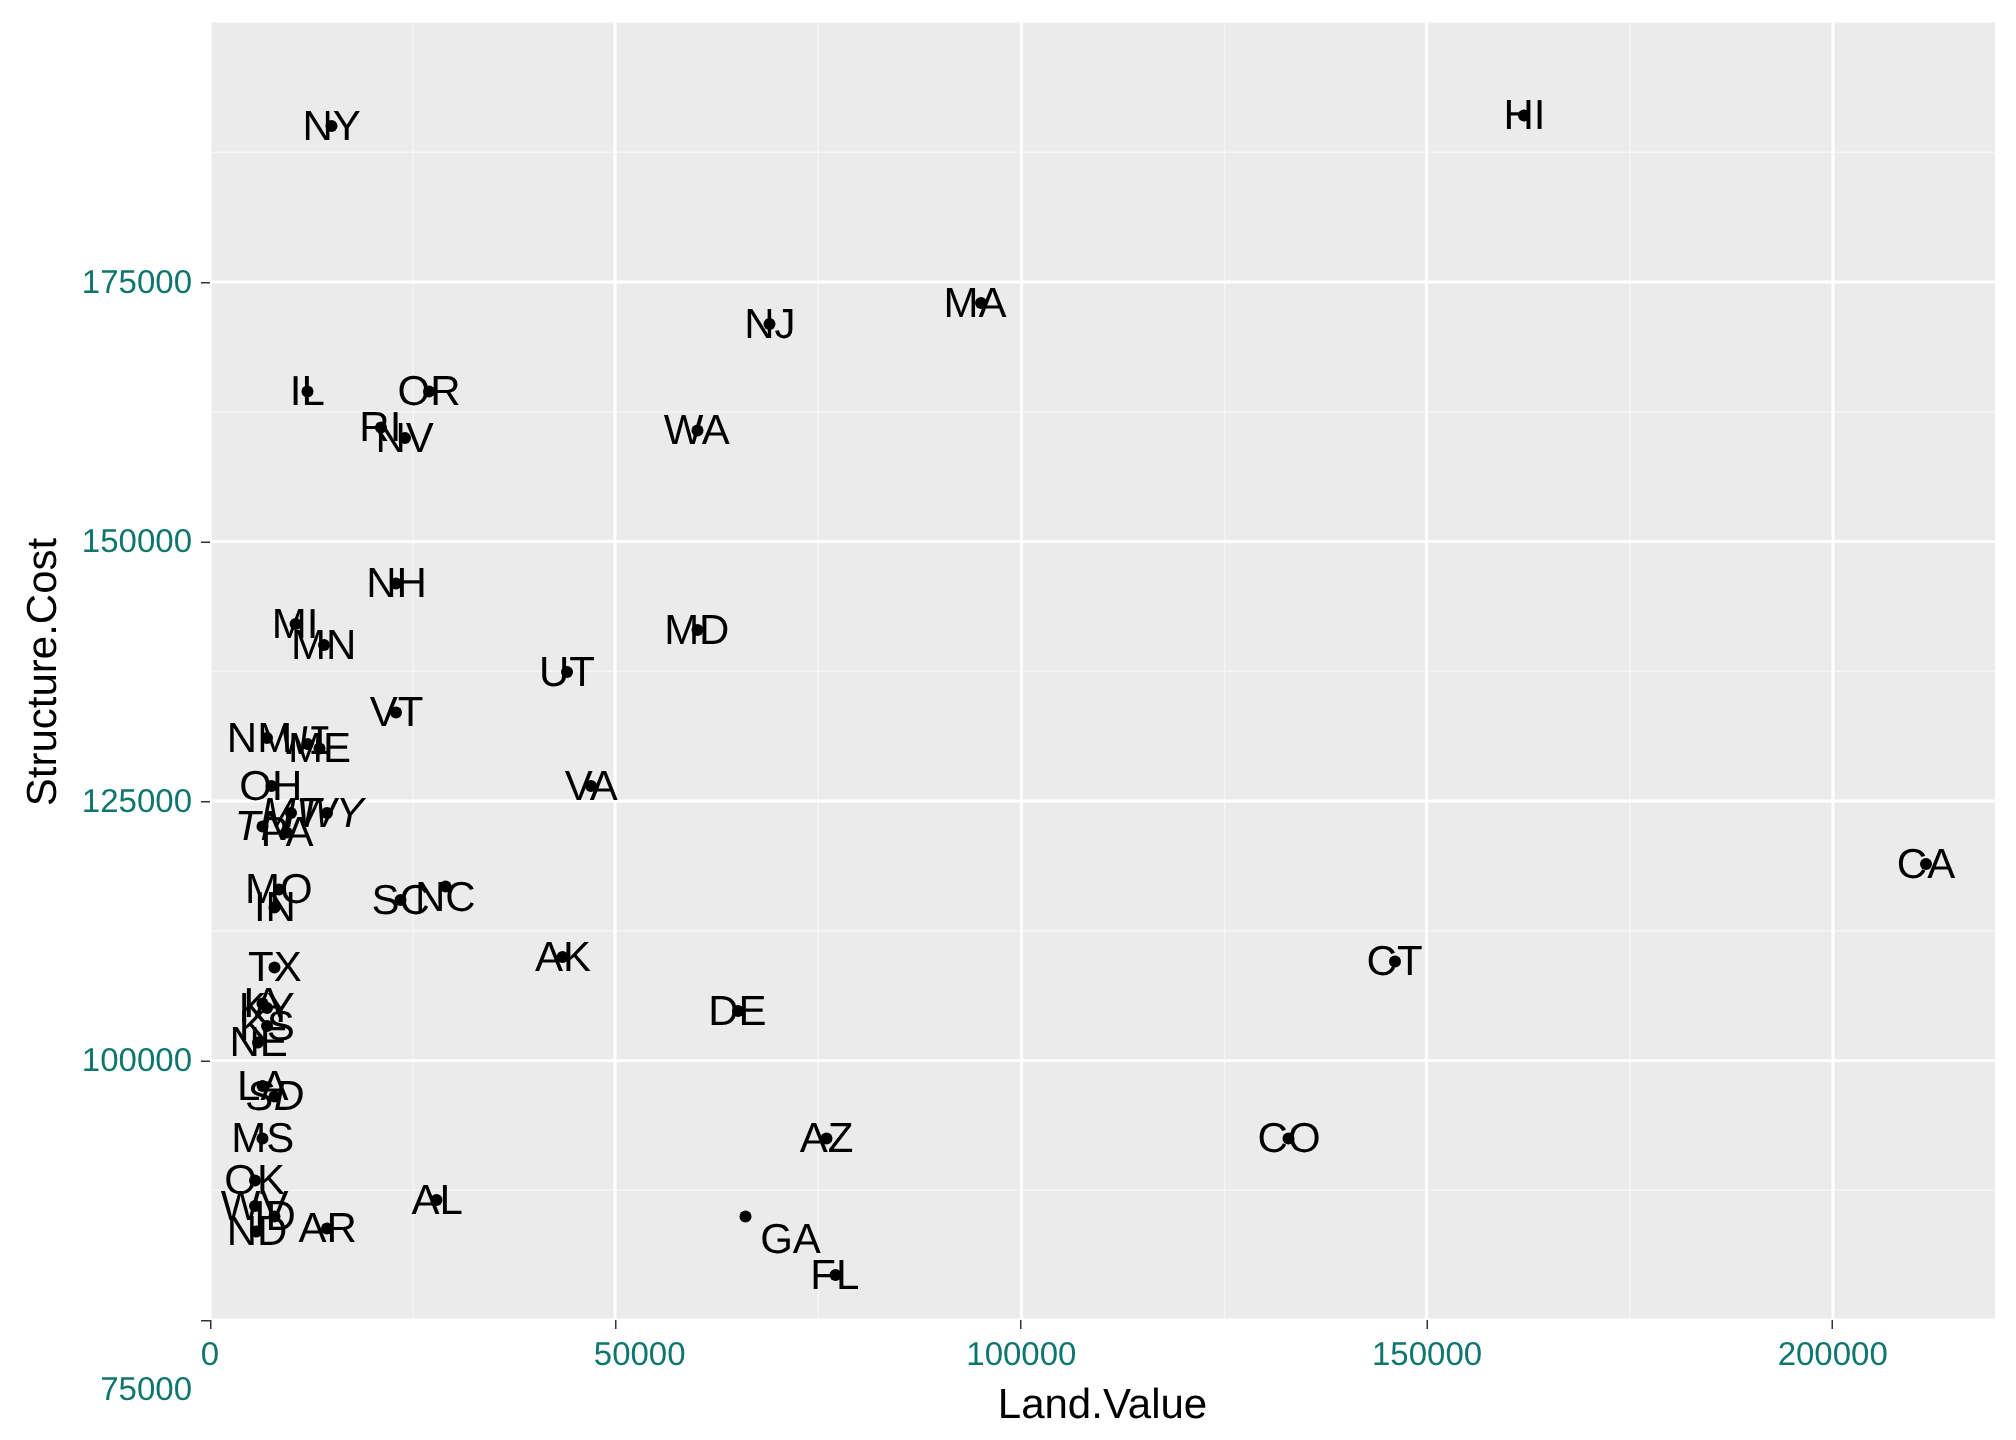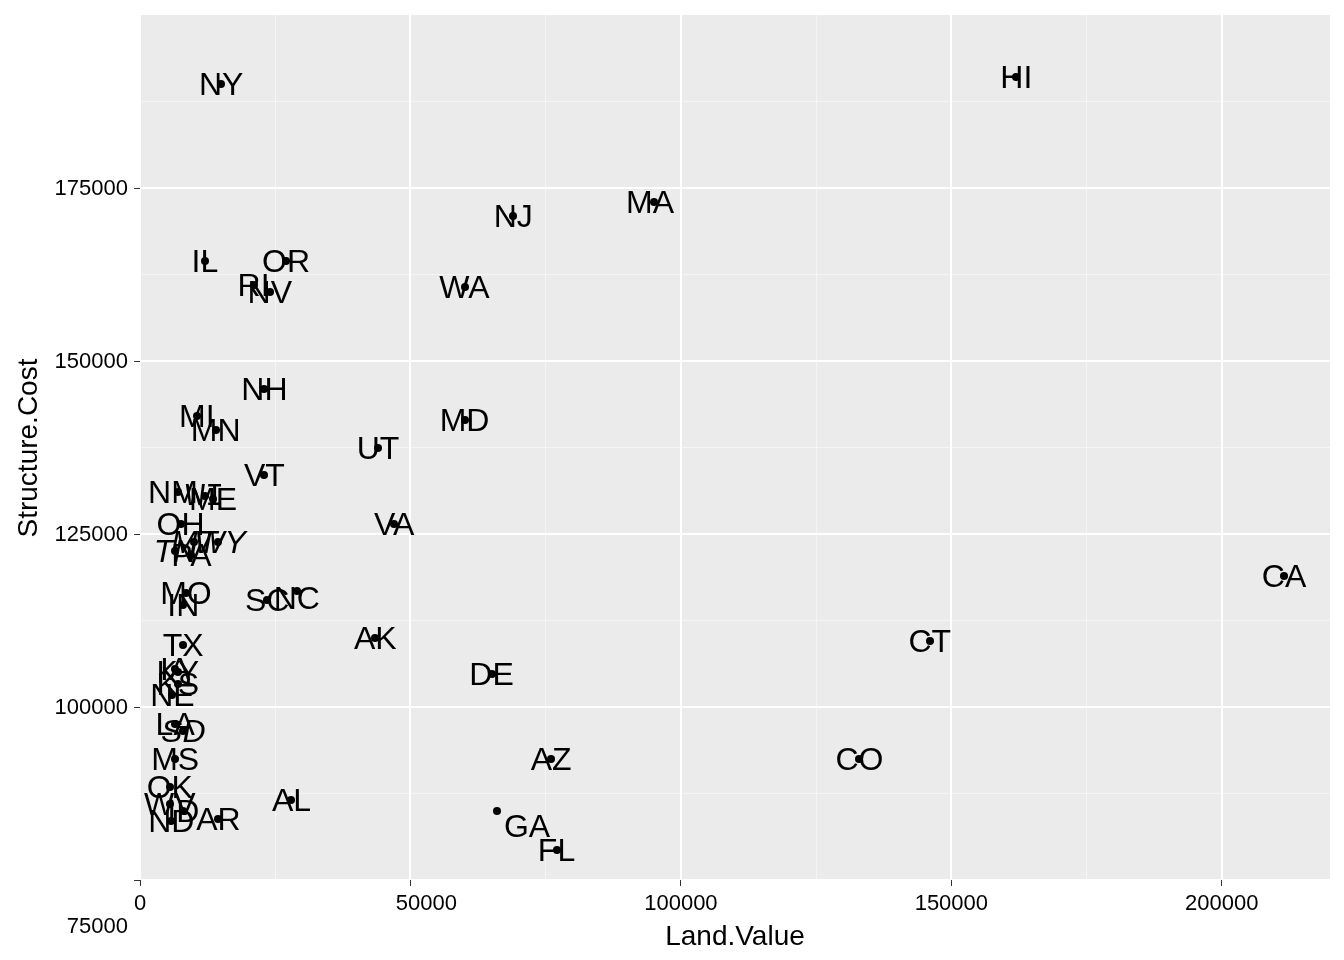--- a/index.html
+++ b/index.html
@@ -22,21 +22,21 @@
   .grid-major {
     position: absolute;
     background: #ffffff;
   }
   .grid-minor {
     position: absolute;
     background: #f5f5f5;
   }
   .axis-text {
     position: absolute;
-    color: #000000;
+    color: #0f766e;
     font-size: 22px;
     white-space: nowrap;
   }
   .axis-title {
     position: absolute;
     color: #000;
     font-size: 28px;
     white-space: nowrap;
   }
   .tick {
@@ -48,21 +48,21 @@
     width: 8px;
     height: 8px;
     margin-left: -4px;
     margin-top: -4px;
     background: #000;
     border-radius: 4px;
   }
   .ptext {
     position: absolute;
     color: #000;
-    font-size: 32px;
+    font-size: 28px;
     font-weight: 500;
     white-space: nowrap;
     transform: translate(-50%, -50%);
     pointer-events: none;
   }
 </style>
 </head>
 <body>
 
 <div class="chart-outer">

